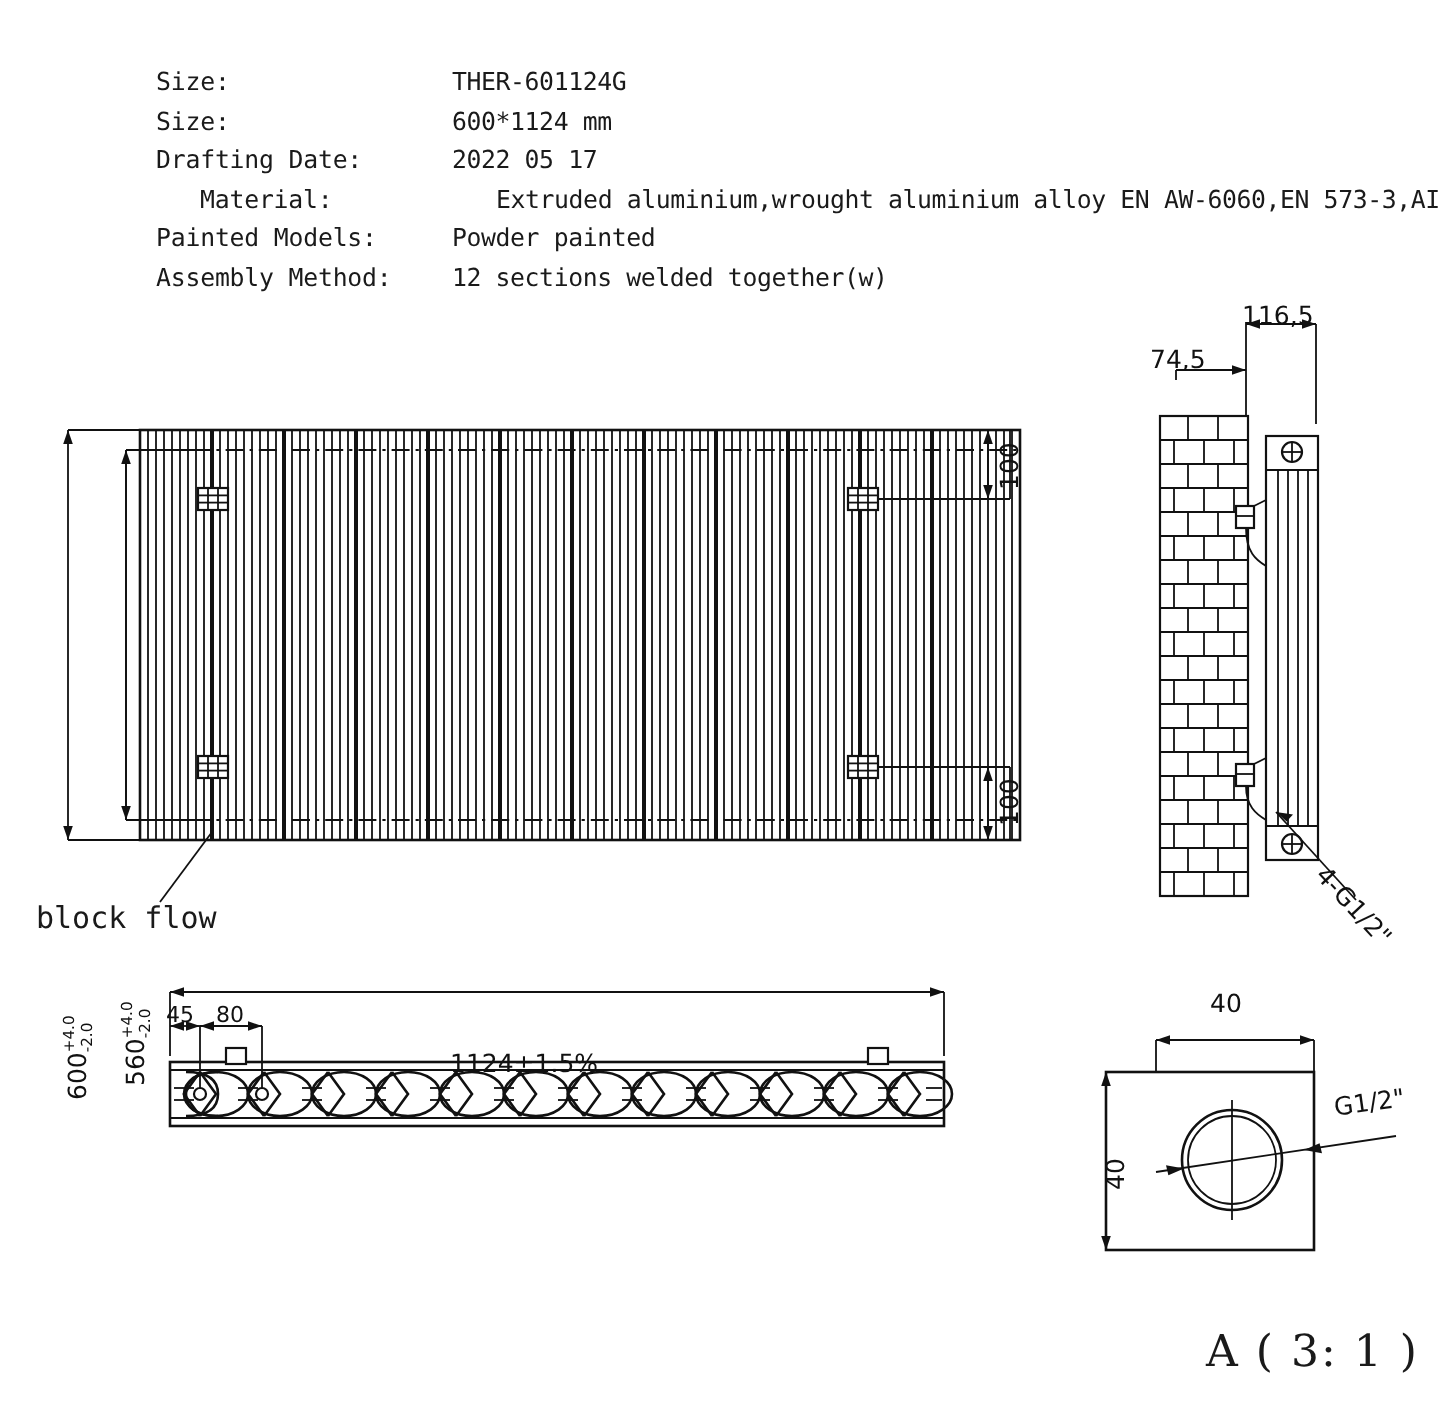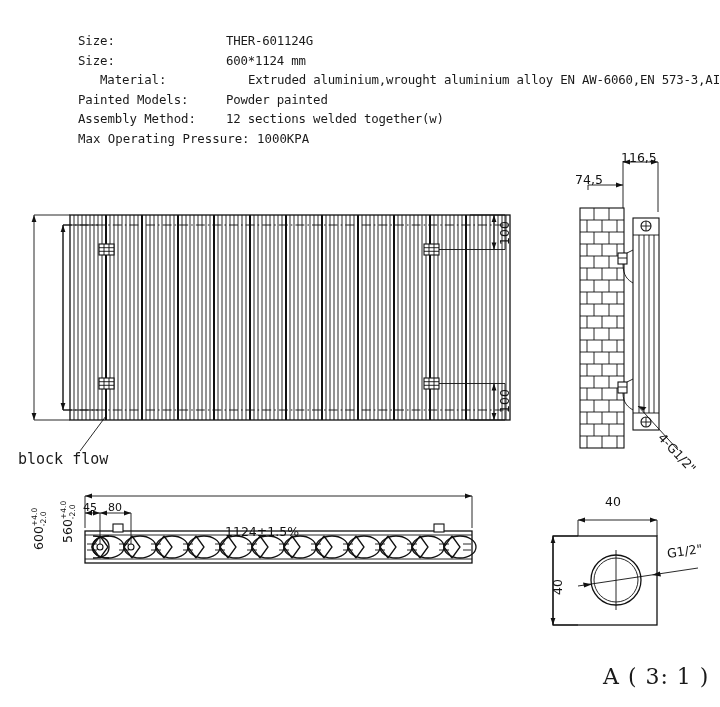--- a/index.html
+++ b/index.html
@@ -42,33 +42,36 @@
 
   <div class="abs" id="spec-block">
     <div class="spec-row">
       <span class="spec-label">Size:</span>
       <span class="spec-value">THER-601124G</span>
     </div>
     <div class="spec-row">
       <span class="spec-label">Size:</span>
       <span class="spec-value">600*1124 mm</span>
     </div>
+    <div class="spec-row">
+      <span class="spec-label">Drafting Date:</span>
+      <span class="spec-value">2022 05 17</span>
+    </div>
     <div class="spec-row wide">
       <span class="spec-label">Material:</span>
       <span class="spec-value">Extruded aluminium,wrought aluminium alloy EN AW-6060,EN 573-3,AIMgSi Painted</span>
     </div>
     <div class="spec-row">
       <span class="spec-label">Painted Models:</span>
       <span class="spec-value">Powder painted</span>
     </div>
     <div class="spec-row">
       <span class="spec-label">Assembly Method:</span>
       <span class="spec-value">12 sections welded together(w)</span>
     </div>
-    <div class="spec-row inline">Max Operating Pressure: 1000KPA</div>
   </div>
 
   <div class="abs" style="left:0px;top:195px;width:530px;height:250px;">
     <svg width="530" height="250" viewBox="0 0 530 250">
 
       <g class="ln thin">
         <line x1="34" y1="20" x2="34" y2="225"></line>
         <path d="M34 20 l-2.4 7 l4.8 0 z" fill="#111" stroke="none"></path>
         <path d="M34 225 l-2.4 -7 l4.8 0 z" fill="#111" stroke="none"></path>
         <line x1="34" y1="20" x2="70" y2="20"></line>

